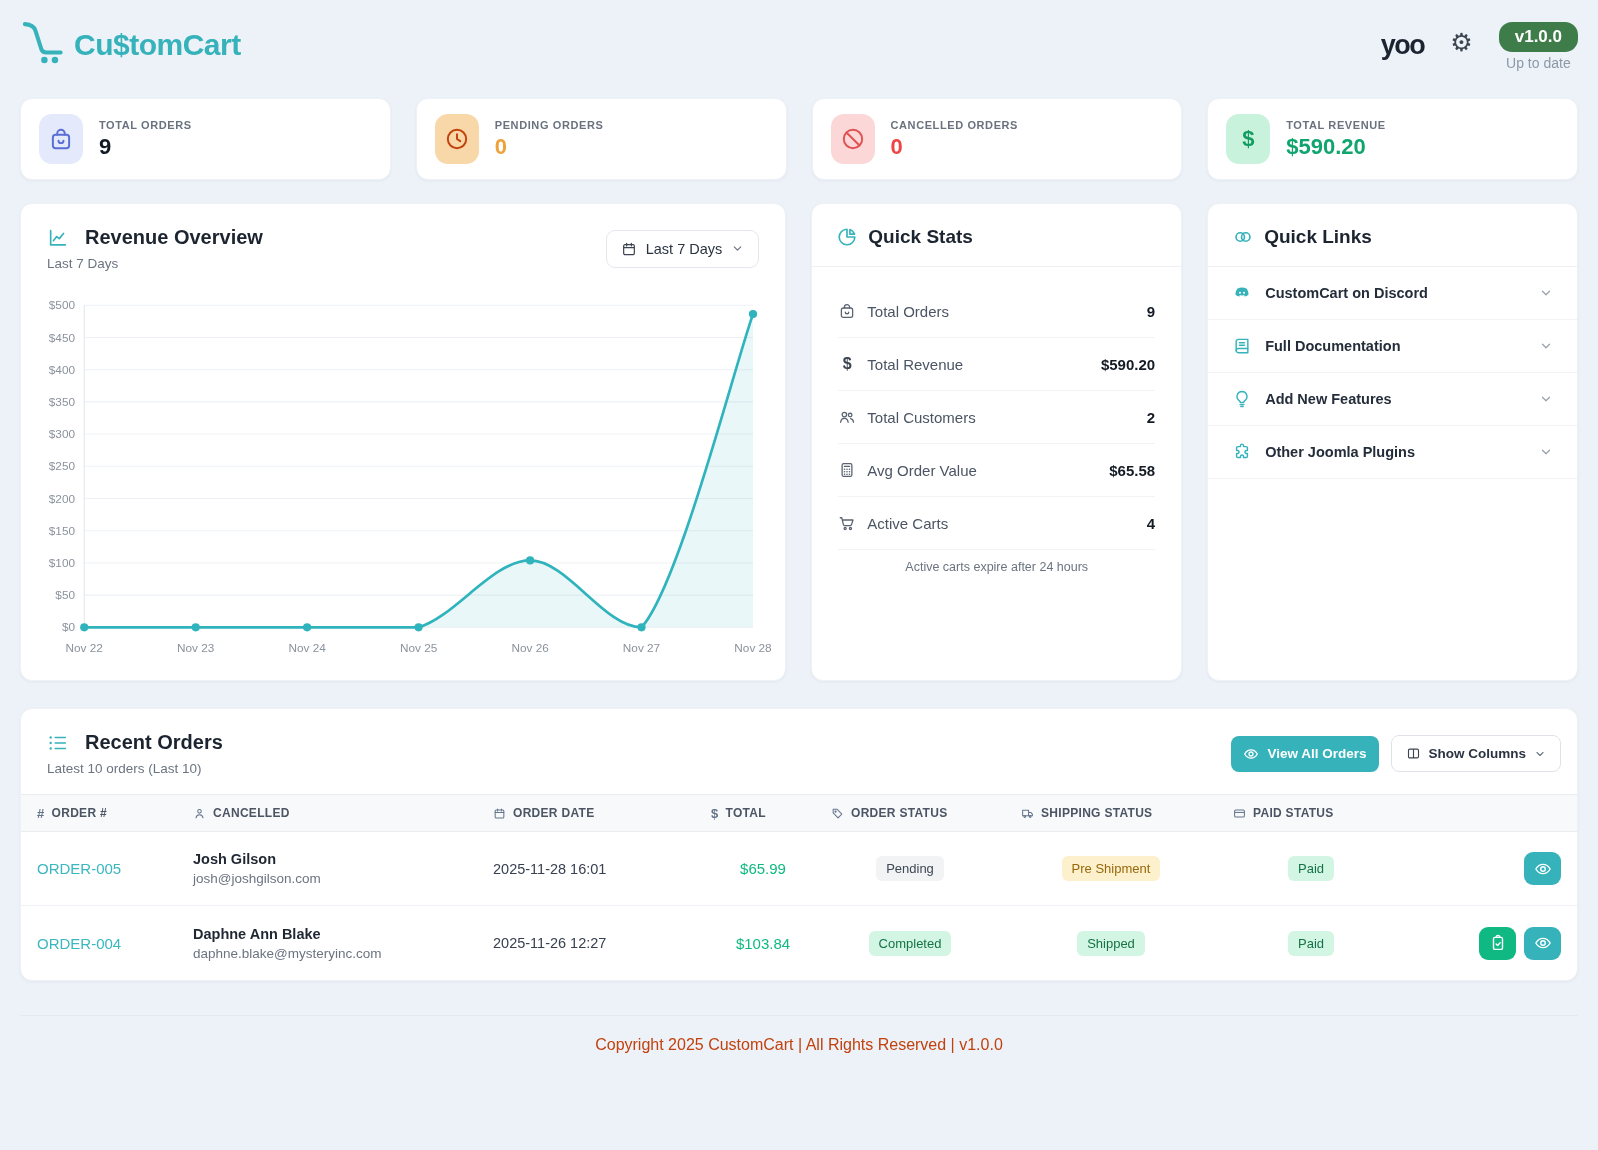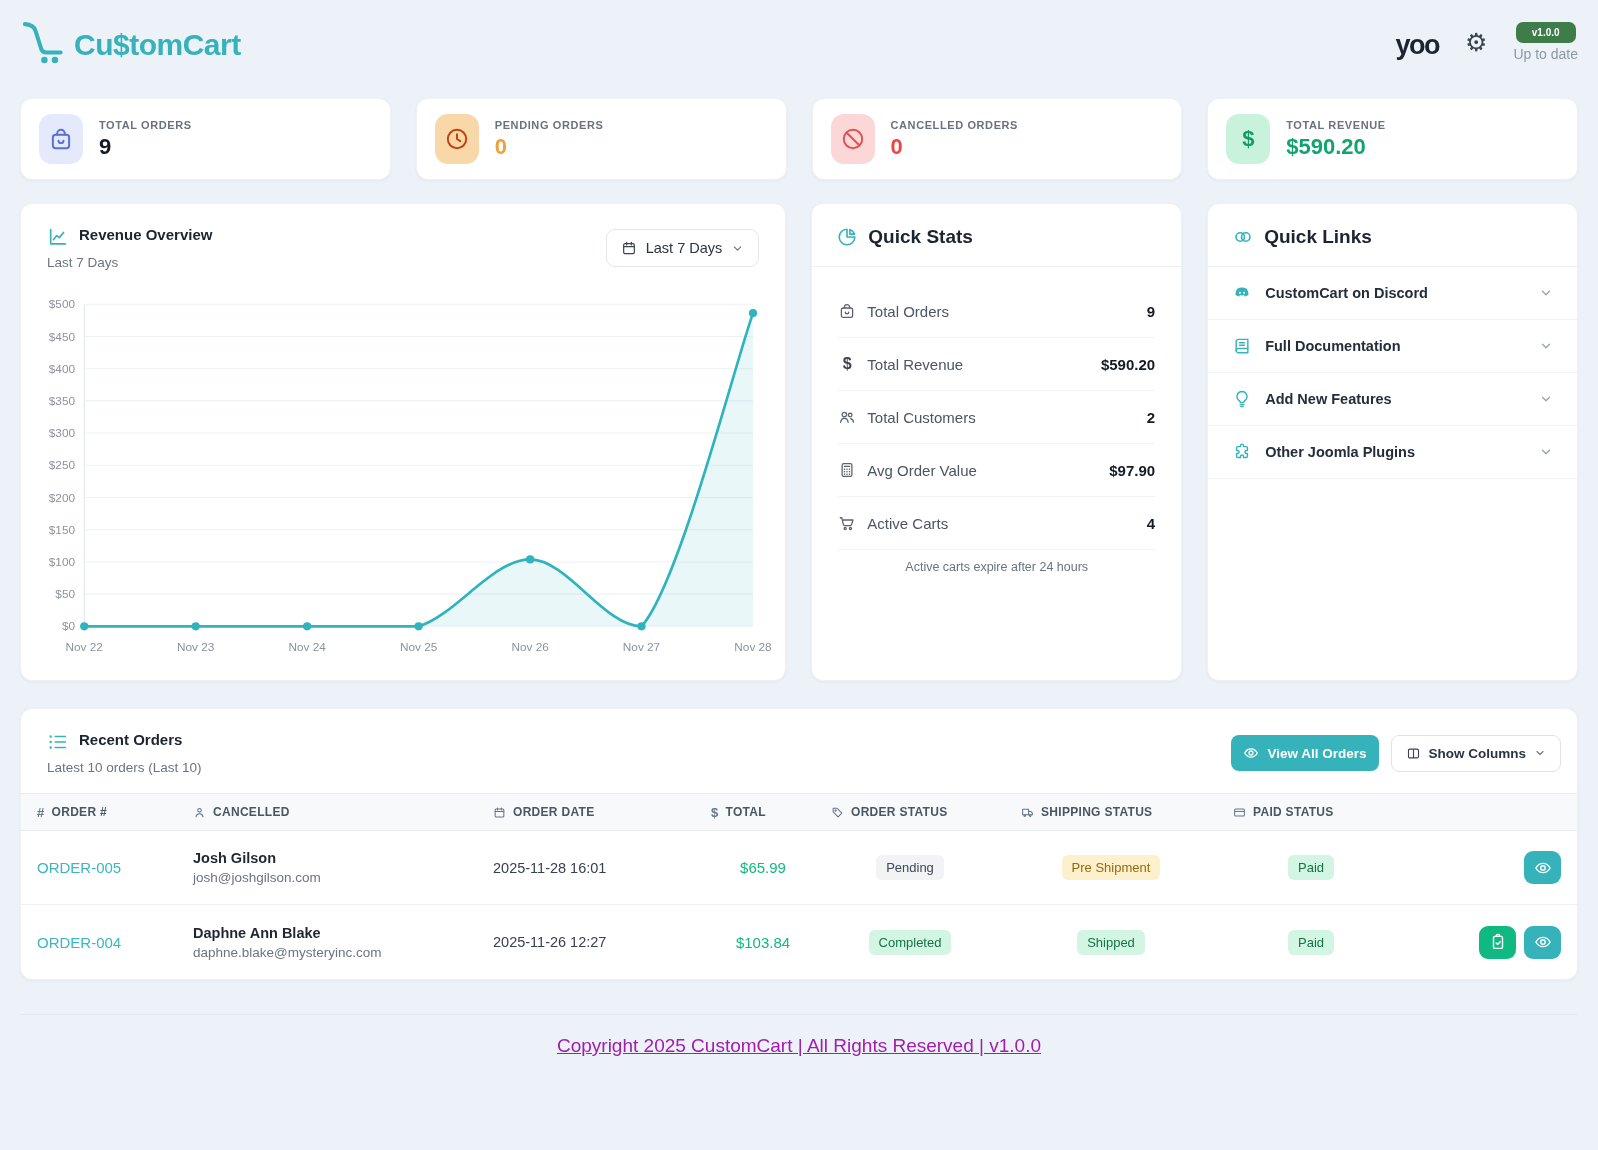--- a/index.html
+++ b/index.html
@@ -13,21 +13,21 @@
 
   
   .topbar { display:flex; justify-content:space-between; align-items:flex-start; height:76px; }
   .logo { display:flex; align-items:flex-start; gap:2px; color:#35b2ba; cursor:pointer; }
   .logo svg { width:52px; height:56px; }
   .logo-text { font-size:30px; font-weight:700; letter-spacing:-0.5px; margin-top:14px; }
   .topbar-right { display:flex; align-items:flex-start; gap:26px; margin-top:8px; }
   .yoo { font-size:27px; font-weight:800; letter-spacing:-1.5px; color:#1b2430; margin-top:8px; cursor:pointer; }
   .gear { font-size:25px; color:#3c4450; margin-top:8px; cursor:pointer; line-height:1; }
   .version { display:flex; flex-direction:column; align-items:center; gap:3px; }
-  .vbadge { background:#3e7d49; color:#fff; font-size:10px; font-weight:700; padding:5px 16px; border-radius:7px; }
+  .vbadge { background:#3e7d49; color:#fff; font-size:17px; font-weight:700; padding:5px 16px; border-radius:13px; }
   .uptodate { color:#8d98a5; font-size:14px; }
 
   
   .card { background:#fff; border:1px solid #eef1f5; border-radius:12px; box-shadow:0 1px 3px rgba(20,30,55,.05); }
 
   
   .stats-row { display:grid; grid-template-columns:repeat(4,1fr); gap:25px; margin-top:8px; }
   .stat-card { display:flex; align-items:center; gap:16px; height:82px; padding:0 18px; }
   .stat-icon { width:44px; height:50px; border-radius:13px; display:flex; align-items:center; justify-content:center; flex:none; }
   .stat-icon svg { width:26px; height:26px; }
@@ -38,21 +38,21 @@
   .si-revenue  { background:#c8f2dc; color:#149d60; }
   .stat-label { font-size:11px; font-weight:600; letter-spacing:.6px; color:#69727e; }
   .stat-value { font-size:22px; font-weight:700; margin-top:3px; color:#141b25; }
   .sv-pending { color:#efa23b; } .sv-cancel { color:#ef4444; } .sv-revenue { color:#10a56f; }
 
   
   .main-grid { display:grid; grid-template-columns:746fr 361fr 361fr; gap:25px; margin-top:23px; }
   .main-grid > .card { min-height:478px; }
 
   .card-head { display:flex; justify-content:space-between; align-items:center; padding:22px 26px 14px; }
-  .card-title { display:flex; align-items:flex-start; gap:10px; font-size:15px; font-weight:700; color:#1c2430; }
+  .card-title { display:flex; align-items:flex-end; gap:16px; font-size:20px; font-weight:700; color:#1c2430; }
   .card-title svg { width:22px; height:22px; color:#35b2ba; flex:none; }
   .card-sub { font-size:13.5px; color:#6b7480; margin-top:7px; }
 
   .range-btn { display:flex; align-items:center; gap:9px; background:#fff; border:1px solid #e4e8ee; border-radius:9px; padding:10px 14px; font-family:inherit; font-size:14.5px; color:#2a3340; cursor:pointer; }
   .range-btn svg { width:16px; height:16px; color:#3c4450; }
   .range-btn .chev { width:13px; height:13px; color:#6b7480; }
 
   .chart-wrap { padding:10px 20px 6px 14px; }
   .chart-wrap svg { display:block; width:100%; overflow:visible; }
 
@@ -101,21 +101,21 @@
   .b-neutral { background:#f1f3f5; color:#3f4854; }
   .b-warning { background:#fcf0cd; color:#98690c; }
   .b-success { background:#d3f5e4; color:#157347; }
   .action-cell { display:flex; justify-content:flex-end; gap:8px; padding-right:16px; }
   .icon-btn { width:37px; height:33px; border:none; border-radius:9px; display:flex; align-items:center; justify-content:center; cursor:pointer; }
   .icon-btn svg { width:18px; height:18px; color:#fff; }
   .ib-view { background:#35b2ba; }
   .ib-invoice { background:#10b981; }
 
   
-  .footer { margin-top:34px; border-top:1px solid #e3e9f1; padding:20px 0; text-align:center; font-size:19px; color:#a21caf;text-decoration:underline; }
+  .footer { margin-top:34px; border-top:1px solid #e3e9f1; padding:20px 0; text-align:center; font-size:16px; color:#c2410c; }
 </style>
 </head>
 <body>
 
 <div class="page">
 
   <header class="topbar">
     <div class="logo">
       <svg viewBox="0 0 64 64" fill="none" stroke="currentColor" stroke-width="5" stroke-linecap="round" stroke-linejoin="round">
         <path d="M6 10q11 1 13 8l7 22q1 5 7 5h17"></path>
@@ -294,21 +294,21 @@
         </div>
         <div class="qs-row">
           <div class="qs-label">
             <svg viewBox="0 0 24 24" fill="none" stroke="currentColor" stroke-width="1.7" stroke-linecap="round" stroke-linejoin="round">
                 <rect x="5.5" y="3.5" width="13" height="17" rx="2"></rect>
                 <path d="M8.5 7.2h7"></path>
                 <path stroke-width="2.2" d="M8.7 11h.01M12 11h.01M15.3 11h.01M8.7 14.3h.01M12 14.3h.01M15.3 14.3h.01M8.7 17.6h.01M12 17.6h.01M15.3 17.6h.01"></path>
               </svg>
             <span>Avg Order Value</span>
           </div>
-          <span class="qs-value">$97.90</span>
+          <span class="qs-value">$65.58</span>
         </div>
         <div class="qs-row">
           <div class="qs-label">
             <svg viewBox="0 0 24 24" fill="none" stroke="currentColor" stroke-width="1.7" stroke-linecap="round" stroke-linejoin="round">
                 <path d="M3 5h2l2.2 9.2a1.6 1.6 0 0 0 1.6 1.2h7.6a1.6 1.6 0 0 0 1.6-1.2L20 8H6.2"></path>
                 <circle cx="9.5" cy="19.3" r="1.4"></circle>
                 <circle cx="16.6" cy="19.3" r="1.4"></circle>
               </svg>
             <span>Active Carts</span>
           </div>

